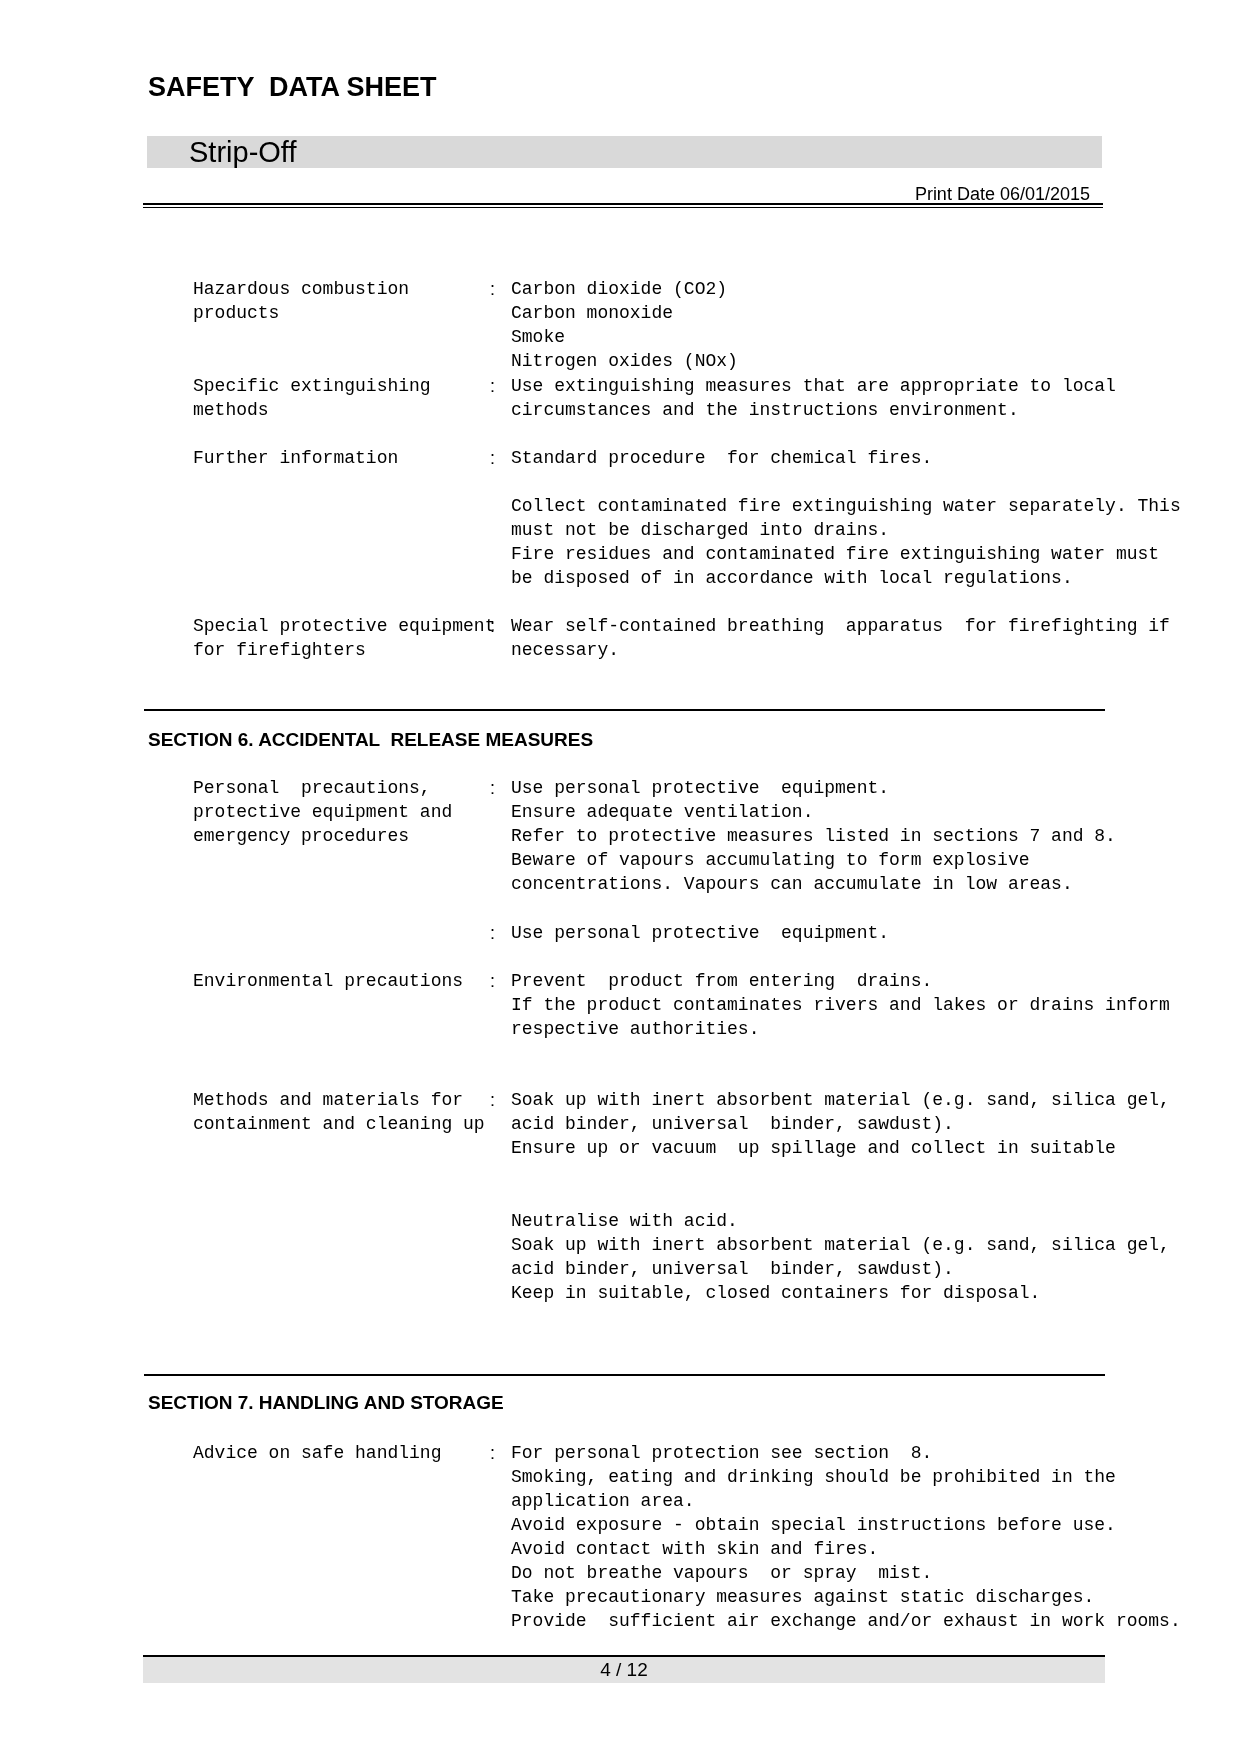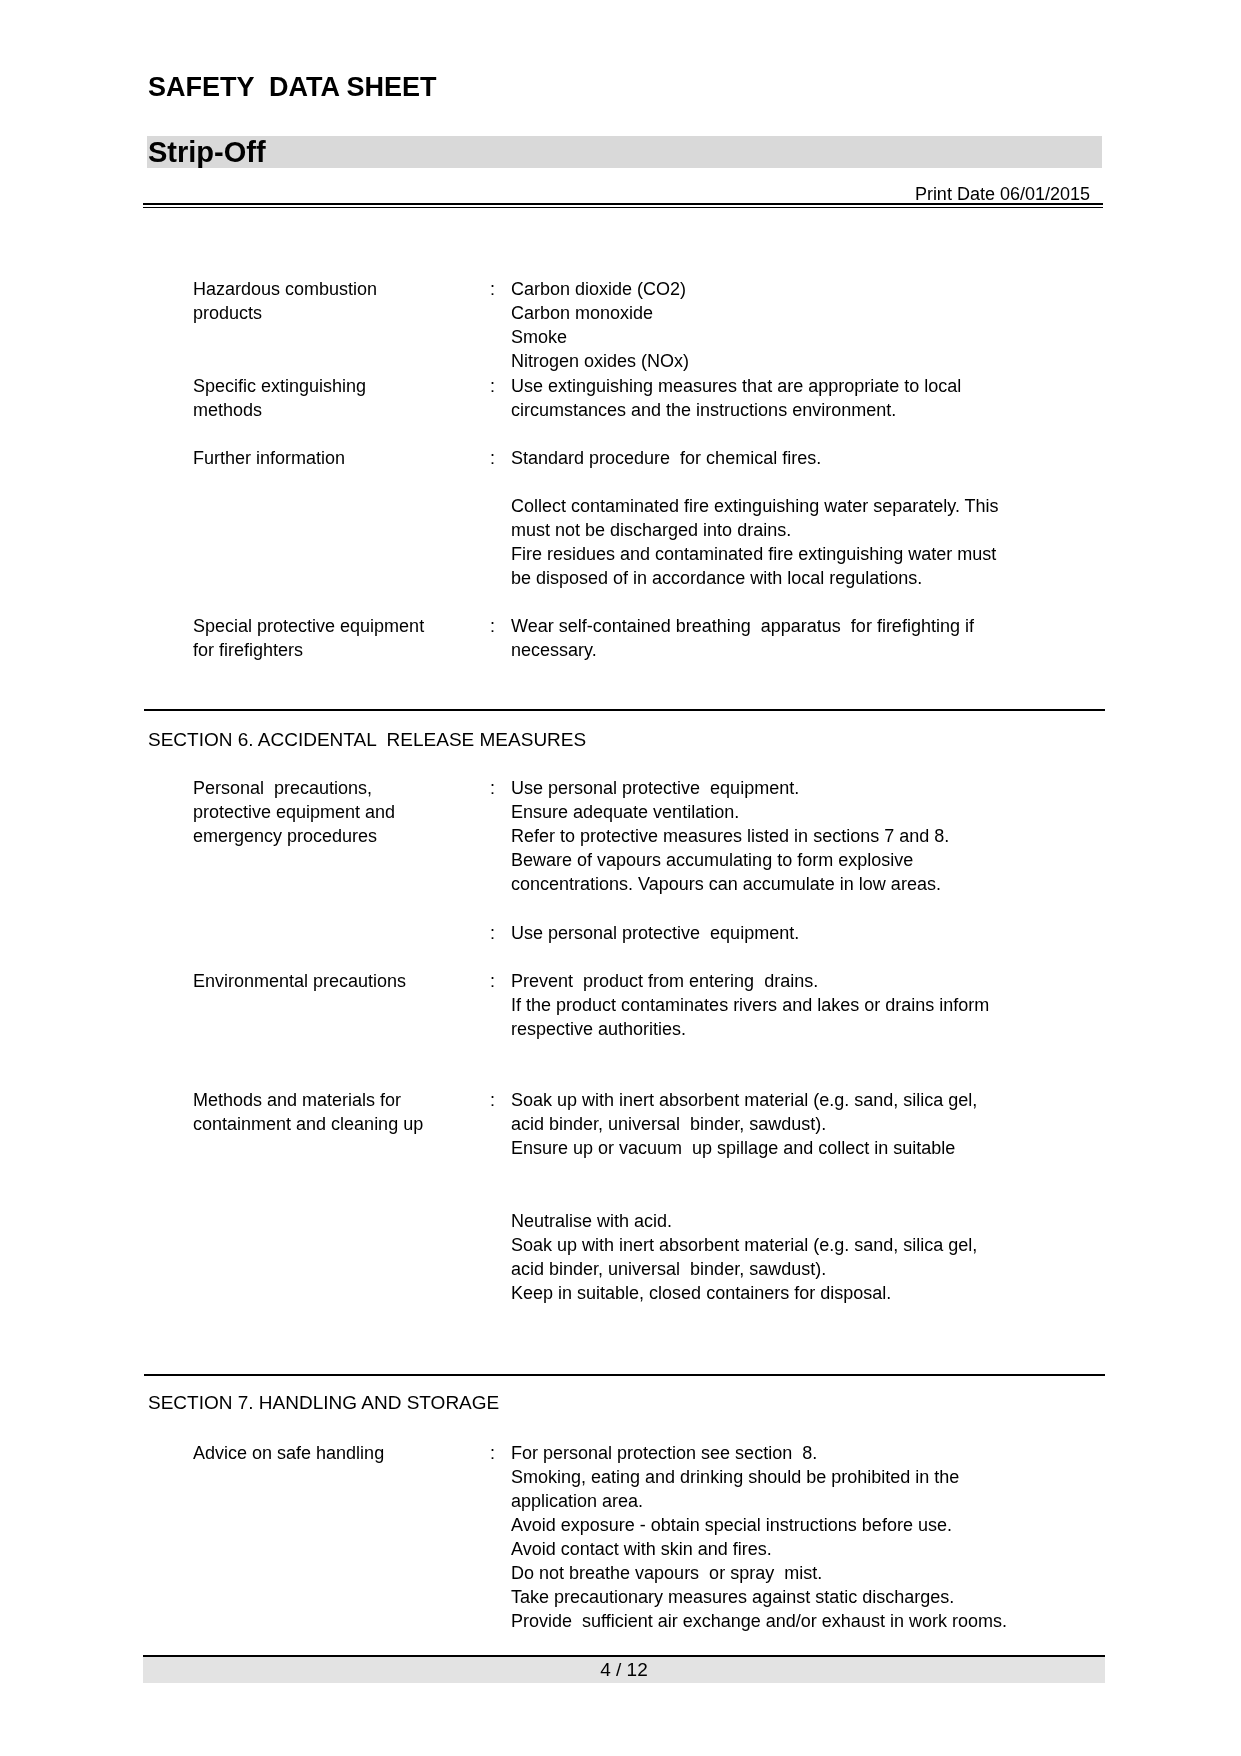--- a/index.html
+++ b/index.html
@@ -1,31 +1,31 @@
 <!DOCTYPE html>
 <html><head>
 <meta charset="utf-8">
 <style>
   html, body { margin: 0; padding: 0; background: #ffffff; }
   body { width: 1241px; height: 1756px; position: relative; overflow: hidden;
          font-family: "Liberation Sans", sans-serif; color: #000; }
   .abs { position: absolute; }
   .doc-title { left: 148px; top: 72px; font-size: 27px; font-weight: bold; letter-spacing: 0px; white-space: pre; }
   .product-band { left: 147px; top: 136px; width: 955px; height: 32px; background: #d9d9d9; }
-  .product-name { left: 148px; top: 137px; font-size: 29px; font-weight: bold; line-height: 30px; }
+  .product-name { left: 148px; top: 137px; font-size: 29px; font-weight: normal; line-height: 30px; padding-left: 41px; }
   .print-date { left: 880px; width: 210px; top: 184px; font-size: 18px; text-align: right; line-height: 20px; }
   .rule-double-1 { left: 143px; top: 203px; width: 960px; height: 2px; background: #000; }
   .rule-double-2 { left: 143px; top: 207px; width: 960px; height: 1px; background: #000; }
   .section-rule { left: 144px; width: 961px; height: 2px; background: #000; }
-  .section-heading { left: 148px; font-size: 19px; font-weight: normal; line-height: 24px; white-space: pre; }
+  .section-heading { left: 148px; font-size: 19px; font-weight: bold; line-height: 24px; white-space: pre; }
   .row { position: absolute; left: 0; width: 1241px; }
   .label { position: absolute; left: 193px; width: 290px; font-size: 18px; line-height: 24px; }
   .colon { position: absolute; left: 490px; font-size: 18px; line-height: 24px; }
   .value { position: absolute; left: 511px; width: 590px; font-size: 18px; line-height: 24px; }
-  .line { display: block; white-space: pre; height: 24px; }
+  .line { display: block; white-space: pre; height: 24px; font-family: Liberation Mono, monospace; }
   .footer-rule { left: 143px; top: 1655px; width: 962px; height: 2px; background: #000; }
   .footer-band { left: 143px; top: 1657px; width: 962px; height: 26px; background: #e3e3e3; }
   .page-number { left: 143px; top: 1659px; width: 962px; text-align: center; font-size: 19px; line-height: 22px; }
 </style>
 </head>
 <body>
 
 <div class="abs doc-title">SAFETY  DATA SHEET</div>
 <div class="abs product-band"></div>
 <div class="abs product-name">Strip-Off</div>

